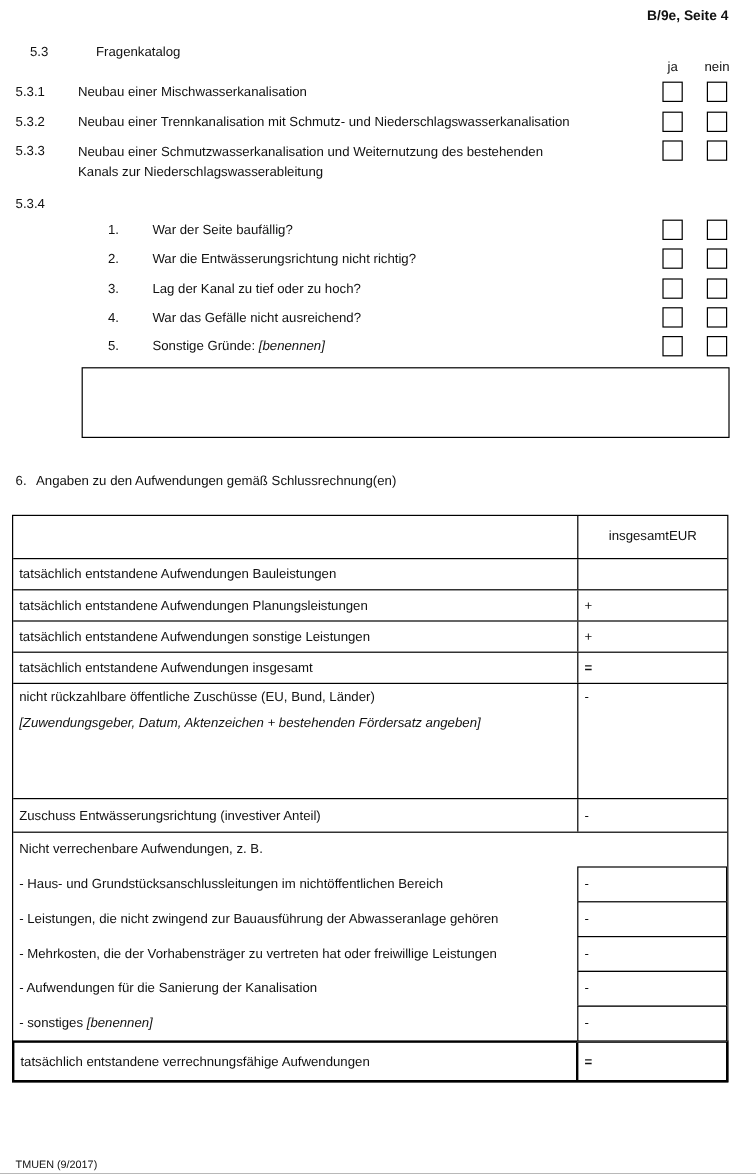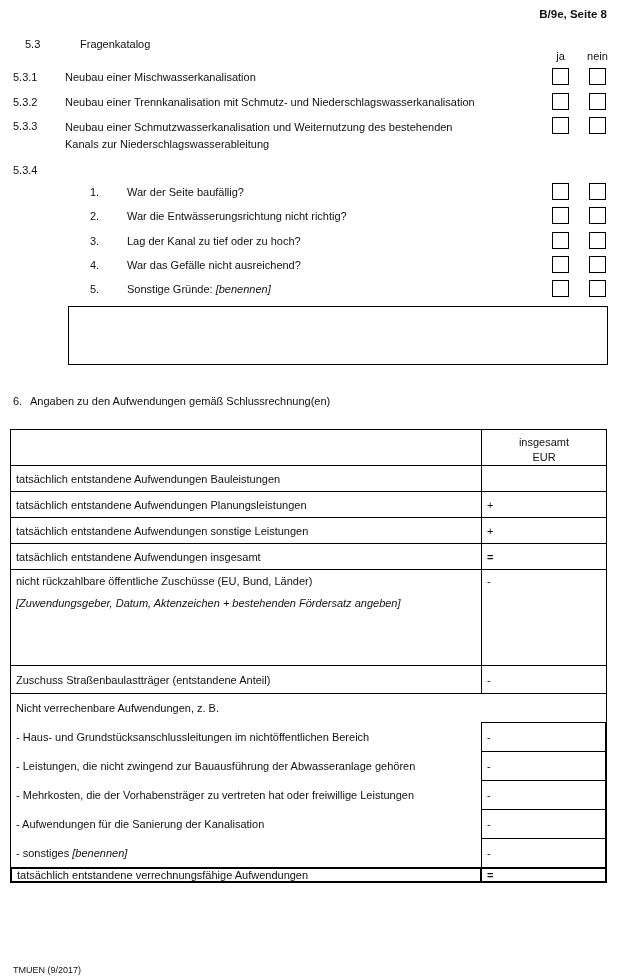--- a/index.html
+++ b/index.html
@@ -25,43 +25,43 @@
   .cb.nein{left:589px;}
   .it{font-style:italic;}
   .comment-box{position:absolute;left:68px;top:306px;width:540px;height:59px;border:1px solid #000;box-sizing:border-box;}
   .sec6-num{top:395px;left:13px;}
   .sec6-title{top:395px;left:30px;}
   .cost-table{position:absolute;left:10px;top:429px;width:597px;border:1px solid #000;box-sizing:border-box;background:#fff;}
   .t-row{display:flex;border-bottom:1px solid #000;box-sizing:border-box;}
   .t-left{flex:1;padding:0 5px;display:flex;align-items:center;min-width:0;}
   .t-right{width:125px;border-left:1px solid #000;box-sizing:border-box;display:flex;align-items:center;padding-left:5px;}
   .t-header{height:36px;}
-  .t-header .t-right{flex-direction:column;justify-content:flex-end;padding-left:0;text-align:center;line-height:15px;}
+  .t-header .t-right{flex-direction:row;justify-content:center;padding-left:0;text-align:center;line-height:15px;}
   .t-std{height:26px;}
   .t-tall{height:96px;}
   .t-tall .t-left{display:block;padding-top:5px;}
   .t-tall .t-left .note{margin-top:10px;font-style:italic;}
   .t-tall .t-right{align-items:flex-start;padding-top:5px;}
   .t-zuschuss{height:28px;}
   .t-sec-label{height:28px;display:flex;align-items:center;padding:0 5px;}
   .t-sec-row{display:flex;height:29px;}
   .t-sec-left{flex:1;display:flex;align-items:center;padding:0 5px;min-width:0;}
   .t-sec-box{width:125px;height:30px;margin-bottom:-1px;border:1px solid #000;box-sizing:border-box;display:flex;align-items:center;padding-left:5px;background:#fff;}
-  .t-final{height:16px;border:2px solid #000;margin:0 -1px -1px -1px;border-bottom-width:2px;}
+  .t-final{height:35px;border:2px solid #000;margin:0 -1px -1px -1px;border-bottom-width:2px;}
   .t-final .t-right{border-left-width:2px;}
   .op{display:inline-block;min-width:10px;}
   .op.bold{font-weight:bold;}
   .footer{top:965px;left:13px;font-size:9px;}
 </style>
 </head>
 <body>
 
 <div class="page">
 
-  <div class="abs page-header">B/9e, Seite 8</div>
+  <div class="abs page-header">B/9e, Seite 4</div>
 
   <div class="abs sec-num" style="top:38px;margin-left:12px;">5.3</div>
   <div class="abs sec-title" style="top:38px;">Fragenkatalog</div>
 
   <div class="abs col-ja">ja</div>
   <div class="abs col-nein">nein</div>
 
   <div class="q-row" style="top:71px;">
     <span class="q-num">5.3.1</span>
     <span class="q-text">Neubau einer Mischwasserkanalisation</span>
@@ -169,21 +169,21 @@
       <div class="t-left">
         <div>nicht rückzahlbare öffentliche Zuschüsse (EU, Bund, Länder)</div>
         <div class="note">[Zuwendungsgeber, Datum, Aktenzeichen + bestehenden Fördersatz angeben]</div>
       </div>
       <div class="t-right">
           <span class="op">-</span>
         </div>
     </div>
 
     <div class="t-row t-zuschuss">
-      <div class="t-left">Zuschuss Straßenbaulastträger (entstandene Anteil)</div>
+      <div class="t-left">Zuschuss Entwässerungsrichtung (investiver Anteil)</div>
       <div class="t-right">
           <span class="op">-</span>
         </div>
     </div>
 
     <div class="t-section">
       <div class="t-sec-label">Nicht verrechenbare Aufwendungen, z. B.</div>
 
       <div class="t-sec-row">
         <div class="t-sec-left">- Haus- und Grundstücksanschlussleitungen im nichtöffentlichen Bereich</div>

